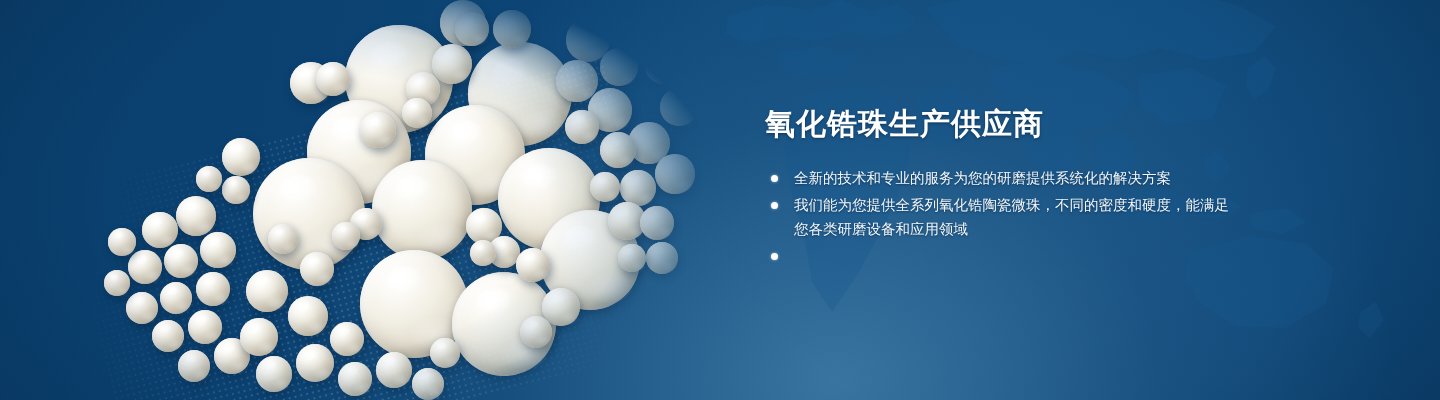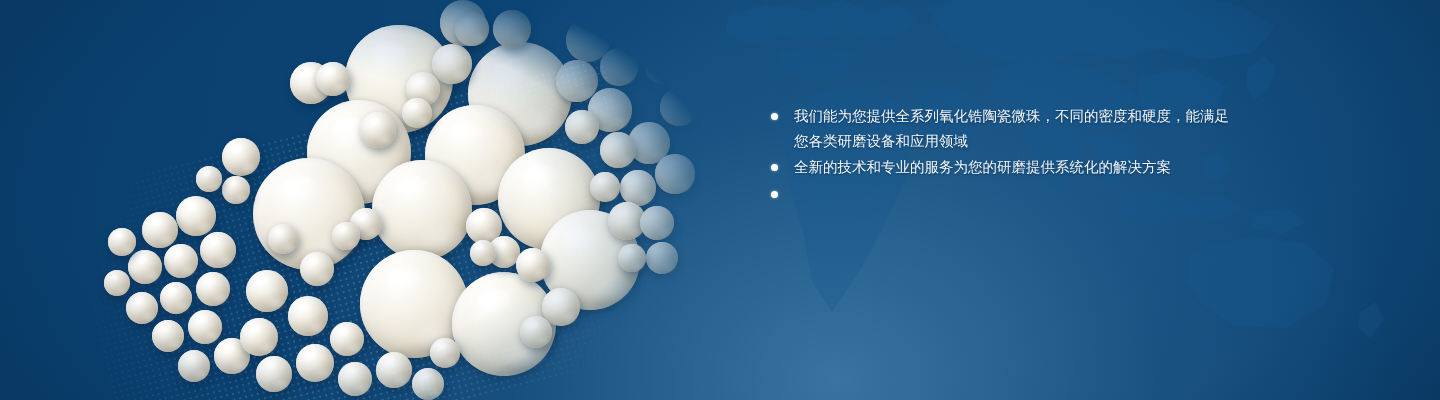--- a/index.html
+++ b/index.html
@@ -251,29 +251,30 @@
       <div class="bead" style="left:222px;top:176px;width:28px;height:28px;"></div>
       <div class="bead" style="left:196px;top:166px;width:26px;height:26px;"></div>
       <div class="bead" style="left:108px;top:228px;width:28px;height:28px;"></div>
       <div class="bead" style="left:104px;top:270px;width:26px;height:26px;"></div>
     </div>
   </div>
 
   <div class="bg-vignette"></div>
 
   <div class="copy">
+    <div class="headline">氧化锆珠生产供应商</div>
 
     <ul class="bullets">
+      <li class="bullet">
+        <span class="dot"></span>
+        <span>全新的技术和专业的服务为您的研磨提供系统化的解决方案</span>
+      </li>
       <li class="bullet">
         <span class="dot"></span>
         <span>我们能为您提供全系列氧化锆陶瓷微珠，不同的密度和硬度，能满足您各类研磨设备和应用领域</span>
       </li>
       <li class="bullet">
         <span class="dot"></span>
-        <span>全新的技术和专业的服务为您的研磨提供系统化的解决方案</span>
-      </li>
-      <li class="bullet">
-        <span class="dot"></span>
       </li>
     </ul>
   </div>
 
 </div>
 
 </body></html>

